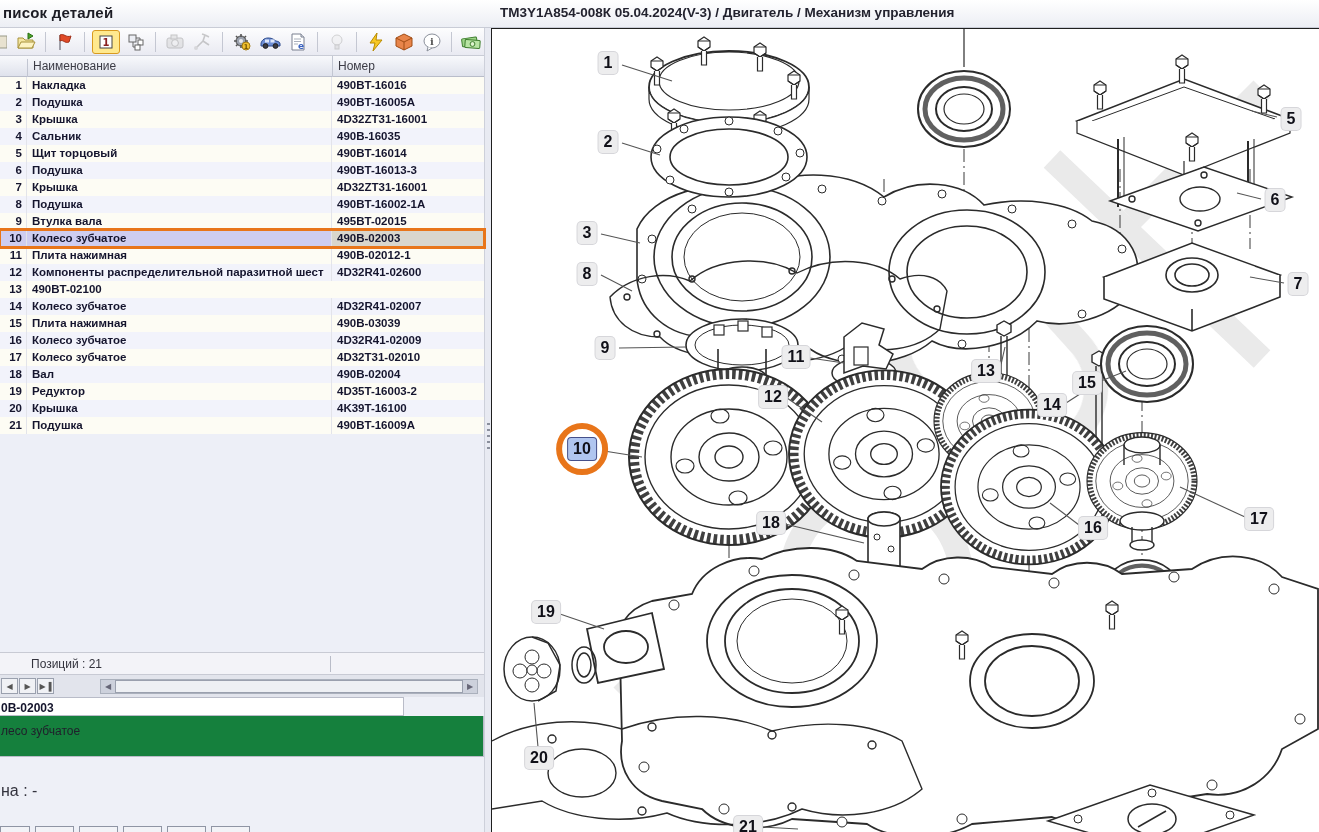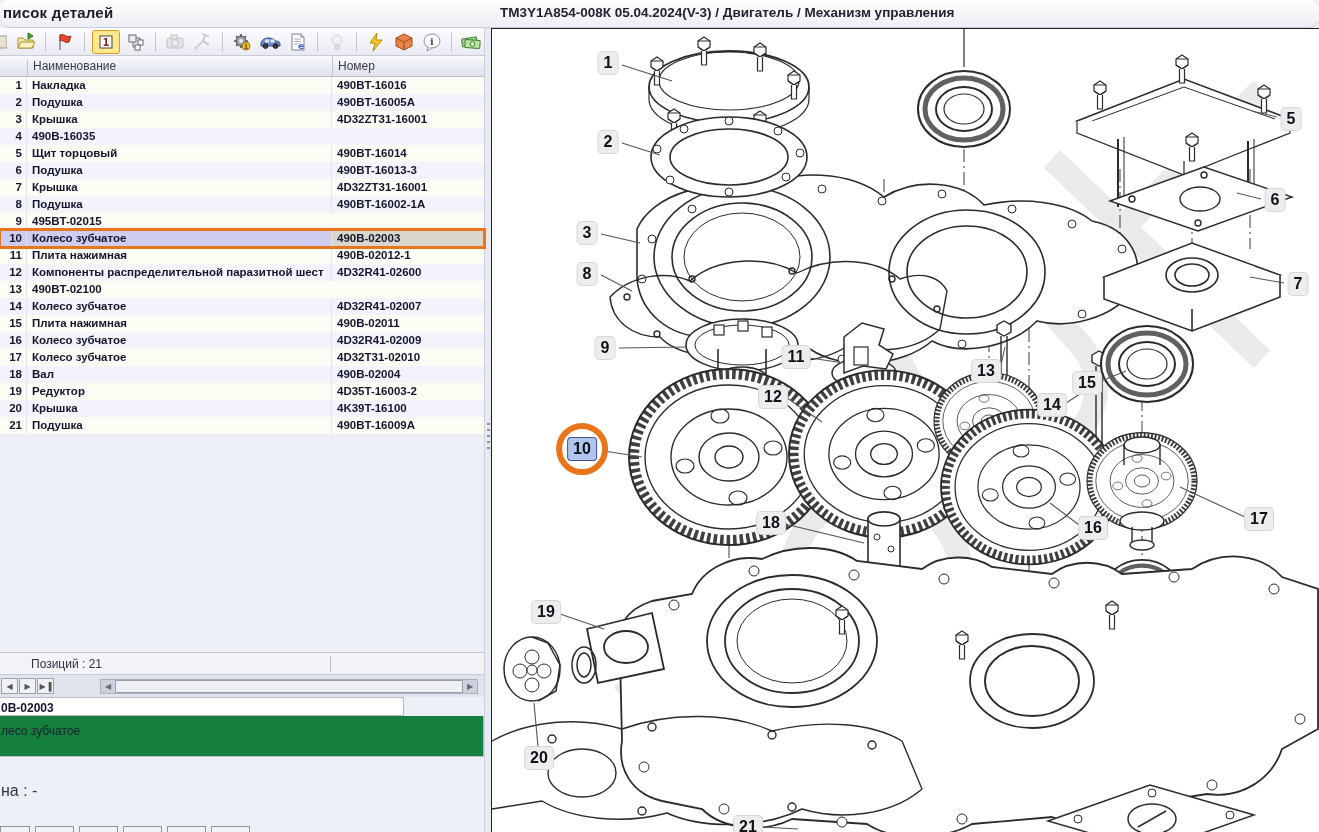--- a/index.html
+++ b/index.html
@@ -5,21 +5,21 @@
   html,body{margin:0;padding:0;}
   body{
     width:1319px;height:832px;overflow:hidden;position:relative;
     font-family:"Liberation Sans","DejaVu Sans",sans-serif;
     background:#eef0f7;color:#14142c;
   }
   
   .header{
     position:absolute;left:0;top:0;width:1319px;height:28px;
     background:linear-gradient(#ffffff,#eceef4);
-    border-bottom:1px solid #c9ccd6;box-sizing:border-box;border-radius:10px;
+    border-bottom:1px solid #c9ccd6;box-sizing:border-box;
   }
   .app-title{position:absolute;left:3px;top:4px;font-size:15px;font-weight:bold;color:#1c1c24;letter-spacing:.2px;}
   .breadcrumb{position:absolute;left:500px;top:5px;font-size:13.5px;font-weight:bold;color:#23232f;}
   
   .toolbar{
     position:absolute;left:0;top:28px;width:484px;height:28px;
     background:linear-gradient(#fdfdfe,#e9eaf2);
     border-bottom:1px solid #c9ccd6;box-sizing:border-box;
     display:flex;align-items:center;gap:4px;padding-left:0;
   }
@@ -227,20 +227,21 @@
       <div class="cell-name">Подушка</div>
       <div class="cell-num">490BT-16005A</div>
     </div>
     <div class="trow">
       <div class="cell-n">3</div>
       <div class="cell-name">Крышка</div>
       <div class="cell-num">4D32ZT31-16001</div>
     </div>
     <div class="trow even">
       <div class="cell-n">4</div>
+      <div class="cell-name">Сальник</div>
       <div class="cell-num">490B-16035</div>
     </div>
     <div class="trow">
       <div class="cell-n">5</div>
       <div class="cell-name">Щит торцовый</div>
       <div class="cell-num">490BT-16014</div>
     </div>
     <div class="trow even">
       <div class="cell-n">6</div>
       <div class="cell-name">Подушка</div>
@@ -251,20 +252,21 @@
       <div class="cell-name">Крышка</div>
       <div class="cell-num">4D32ZT31-16001</div>
     </div>
     <div class="trow even">
       <div class="cell-n">8</div>
       <div class="cell-name">Подушка</div>
       <div class="cell-num">490BT-16002-1A</div>
     </div>
     <div class="trow">
       <div class="cell-n">9</div>
+      <div class="cell-name">Втулка вала</div>
       <div class="cell-num">495BT-02015</div>
     </div>
     <div class="trow even selected">
       <div class="cell-n">10</div>
       <div class="cell-name">Колесо зубчатое</div>
       <div class="cell-num">490B-02003</div>
     </div>
     <div class="trow">
       <div class="cell-n">11</div>
       <div class="cell-name">Плита нажимная</div>
@@ -280,21 +282,21 @@
       <div class="cell-num">490BT-02100</div>
     </div>
     <div class="trow even">
       <div class="cell-n">14</div>
       <div class="cell-name">Колесо зубчатое</div>
       <div class="cell-num">4D32R41-02007</div>
     </div>
     <div class="trow">
       <div class="cell-n">15</div>
       <div class="cell-name">Плита нажимная</div>
-      <div class="cell-num">490B-02011</div>
+      <div class="cell-num">490B-03039</div>
     </div>
     <div class="trow even">
       <div class="cell-n">16</div>
       <div class="cell-name">Колесо зубчатое</div>
       <div class="cell-num">4D32R41-02009</div>
     </div>
     <div class="trow">
       <div class="cell-n">17</div>
       <div class="cell-name">Колесо зубчатое</div>
       <div class="cell-num">4D32T31-02010</div>

